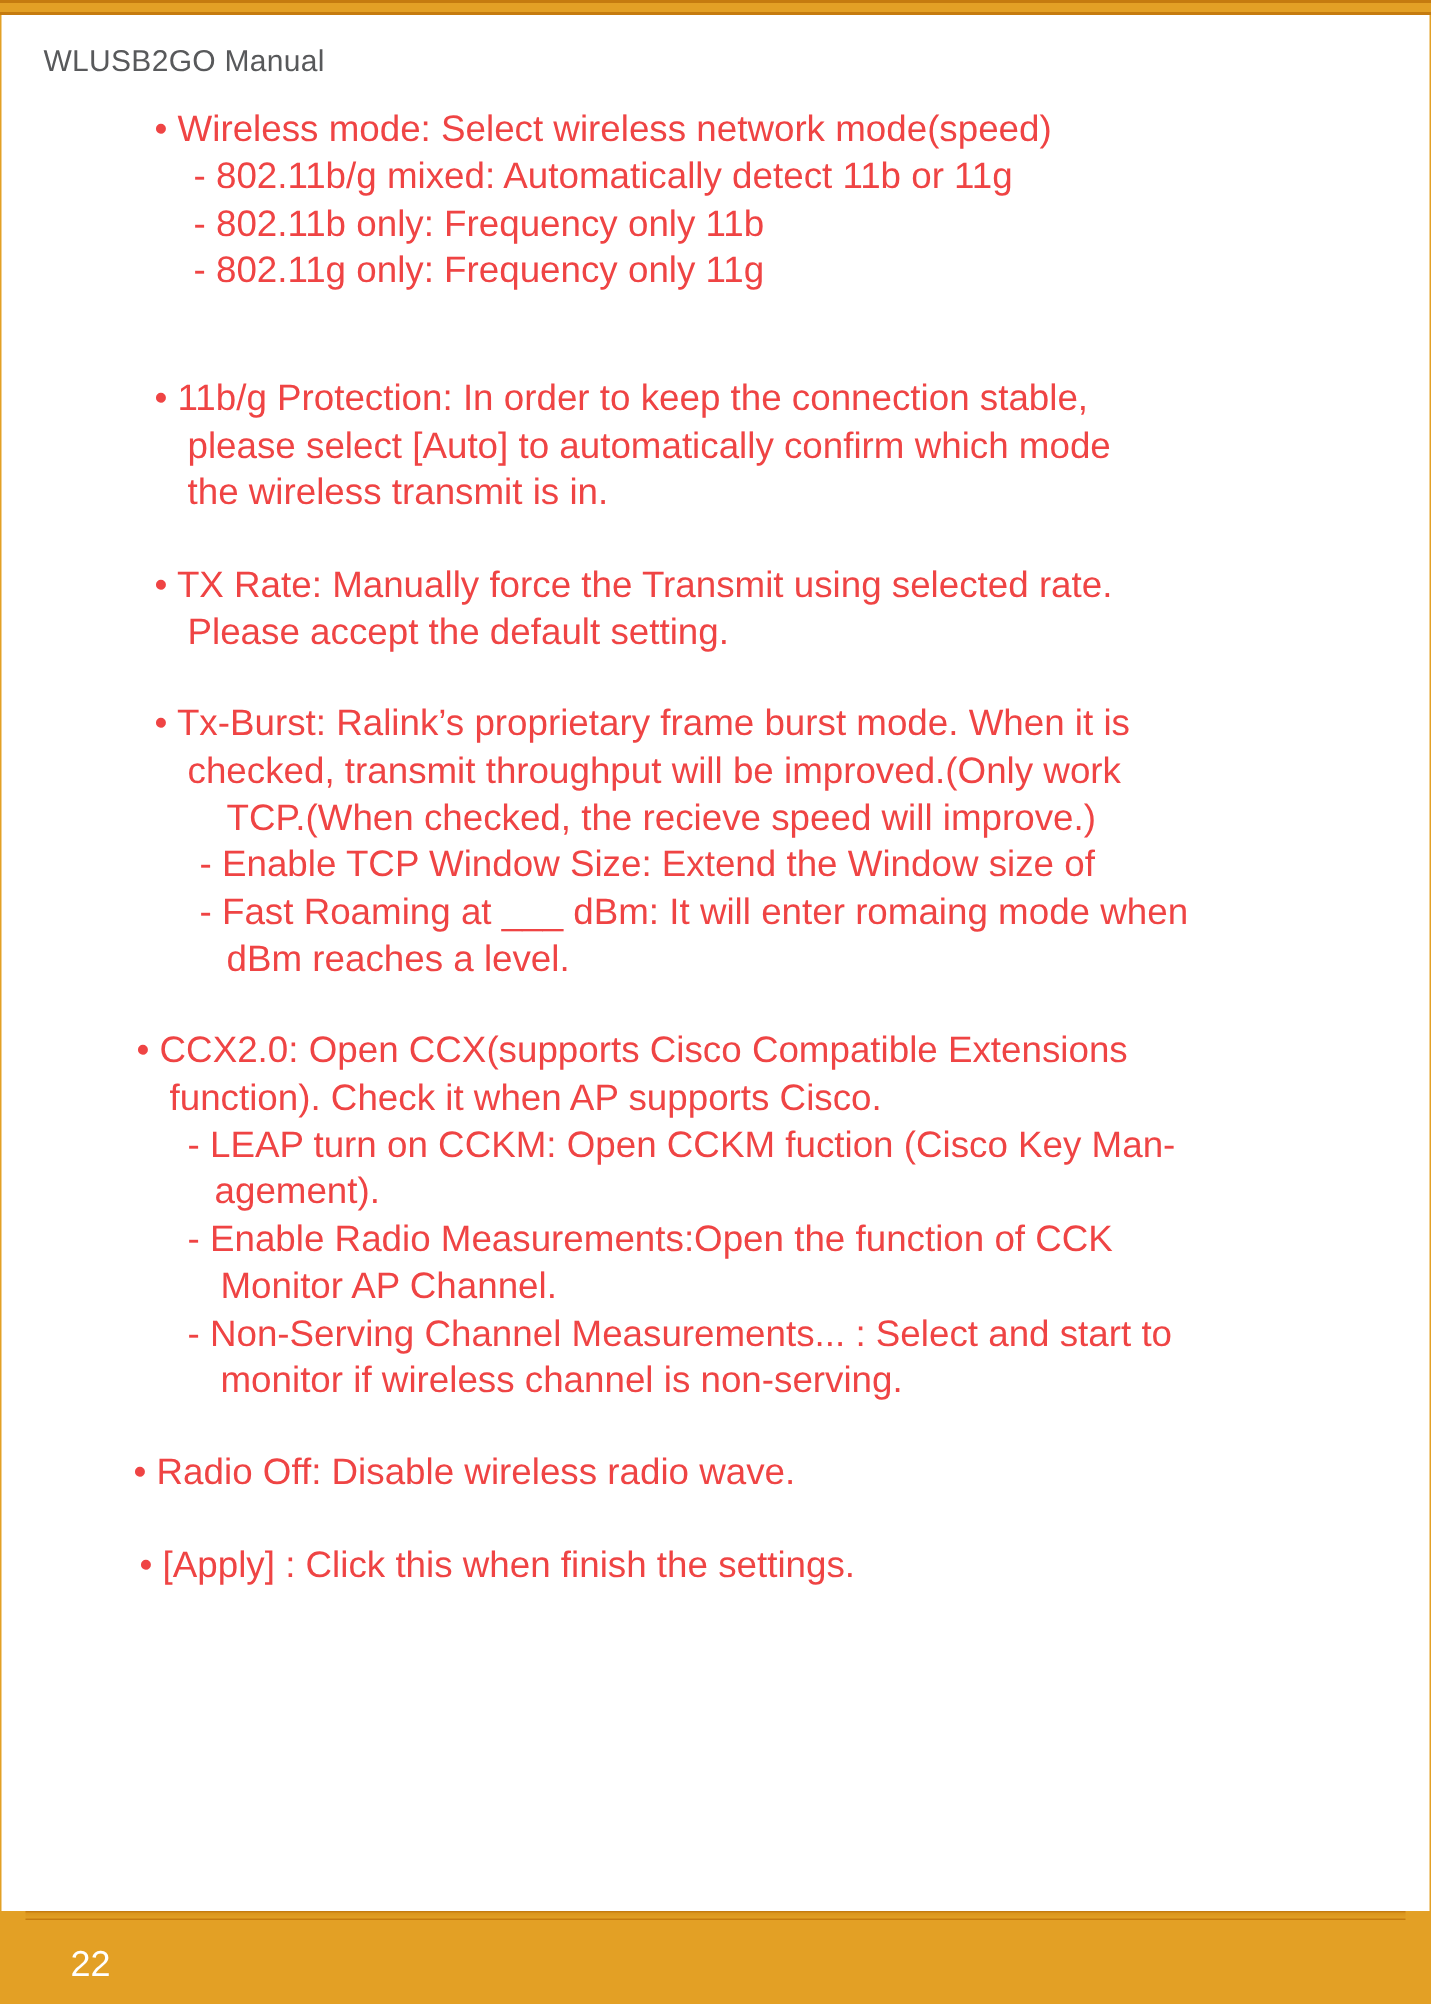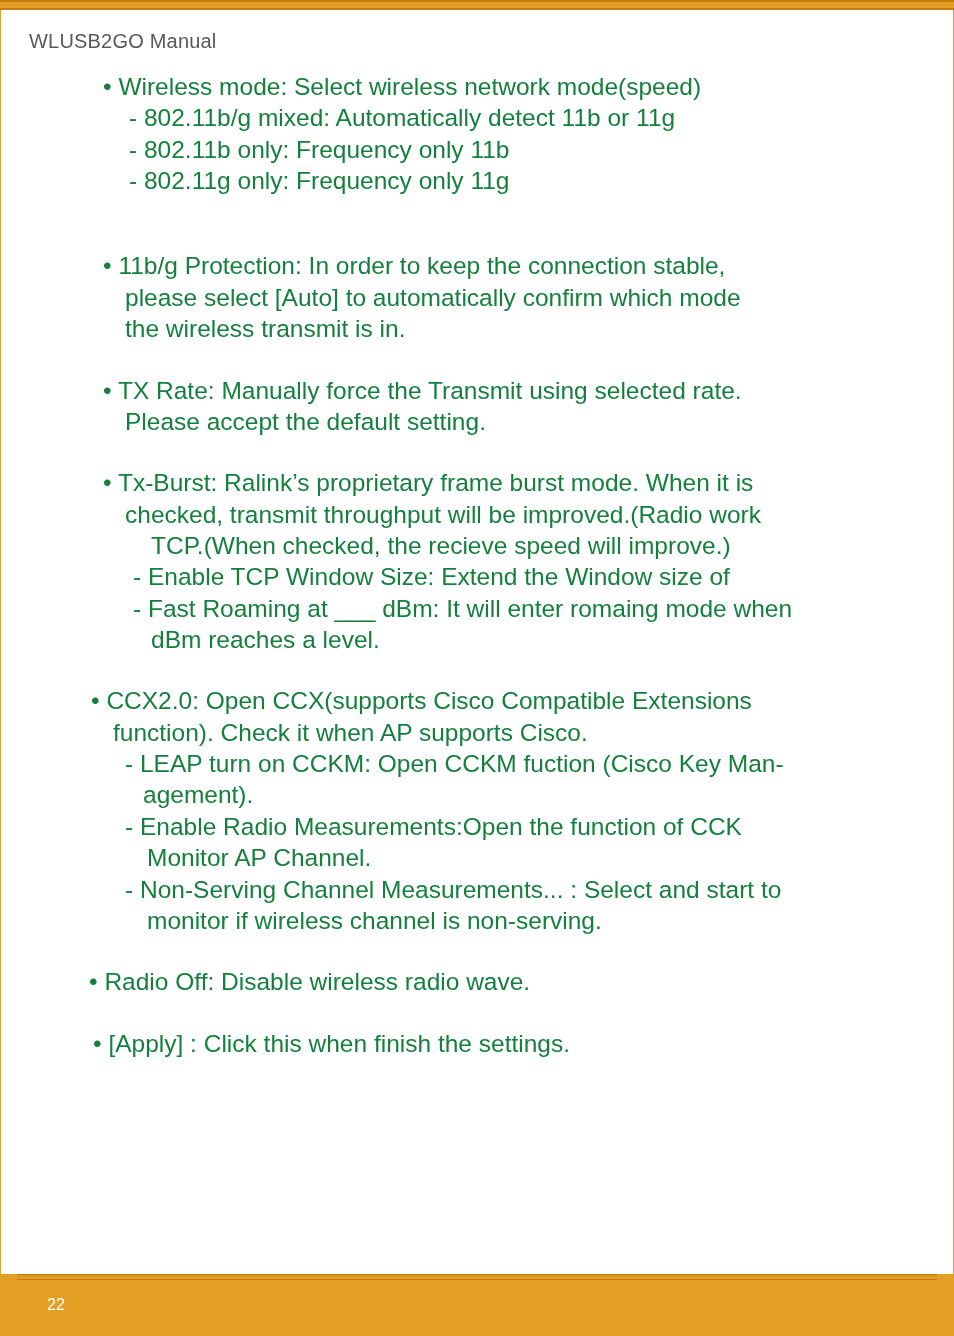--- a/index.html
+++ b/index.html
@@ -28,39 +28,39 @@
     color: #58595b;
     font-weight: 400;
     letter-spacing: 0.2px;
     margin-bottom: 18px;
   }
   .content {
     padding-left: 74px;
     padding-right: 40px;
     font-size: 24.5px;
     line-height: 1.28;
-    color: #15803d;
+    color: #ef4444;
   }
   .bullet { margin-bottom: 0; }
   .sub { padding-left: 26px; }
   .spacer-lg { height: 54px; }
   .spacer-md { height: 30px; }
   .bot-stripe {
     height: 6px;
     background: linear-gradient(#d9941c, #e3a025);
     border-top: 1px solid #c57b0f;
     border-bottom: 1px solid #c57b0f;
     width: 920px;
     margin: 0 auto;
   }
   .page-number {
     width: 920px;
     margin: 0 auto;
     color: #ffffff;
-    font-size: 16px;
+    font-size: 24px;
     padding: 16px 0 0 30px;
   }
 </style>
 </head>
 <body>
 
 <div class="top-stripe"></div>
 
 <div class="page">
   <div class="header-title">WLUSB2GO  Manual</div>
@@ -79,21 +79,21 @@
     <div style="padding-left:22px;">the wireless transmit is in.</div>
 
     <div class="spacer-md"></div>
 
     <div class="bullet">• TX Rate: Manually force the Transmit using selected rate.</div>
     <div style="padding-left:22px;">Please accept the default setting.</div>
 
     <div class="spacer-md"></div>
 
     <div class="bullet">• Tx-Burst: Ralink’s proprietary frame burst mode. When it is</div>
-    <div style="padding-left:22px;">checked, transmit throughput will be improved.(Radio work</div>
+    <div style="padding-left:22px;">checked, transmit throughput will be improved.(Only work</div>
     <div style="padding-left:48px;">TCP.(When checked, the recieve speed will improve.)</div>
     <div style="padding-left:30px;">- Enable TCP Window Size: Extend the Window size of</div>
     <div style="padding-left:30px;">- Fast Roaming at ___ dBm: It will enter romaing mode when</div>
     <div style="padding-left:48px;">dBm reaches a level.</div>
 
     <div class="spacer-md"></div>
 
     <div class="bullet" style="margin-left:-12px;"> • CCX2.0: Open CCX(supports Cisco Compatible Extensions</div>
     <div style="padding-left:10px;">function). Check it when AP supports Cisco.</div>
     <div style="padding-left:22px;">- LEAP turn on CCKM: Open CCKM fuction (Cisco Key Man-</div>

